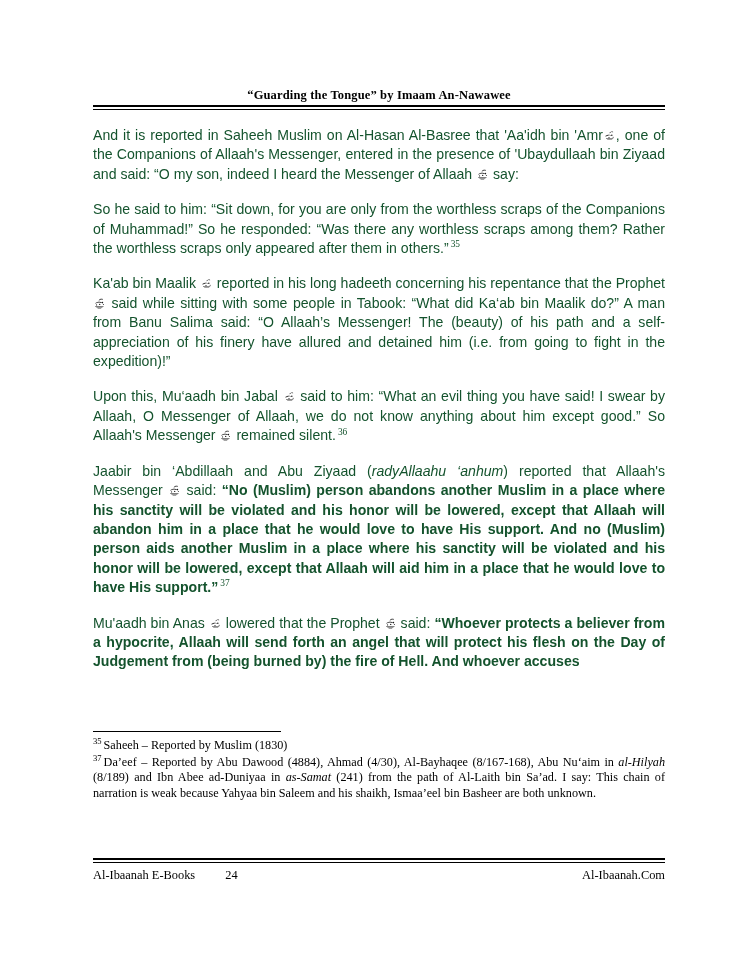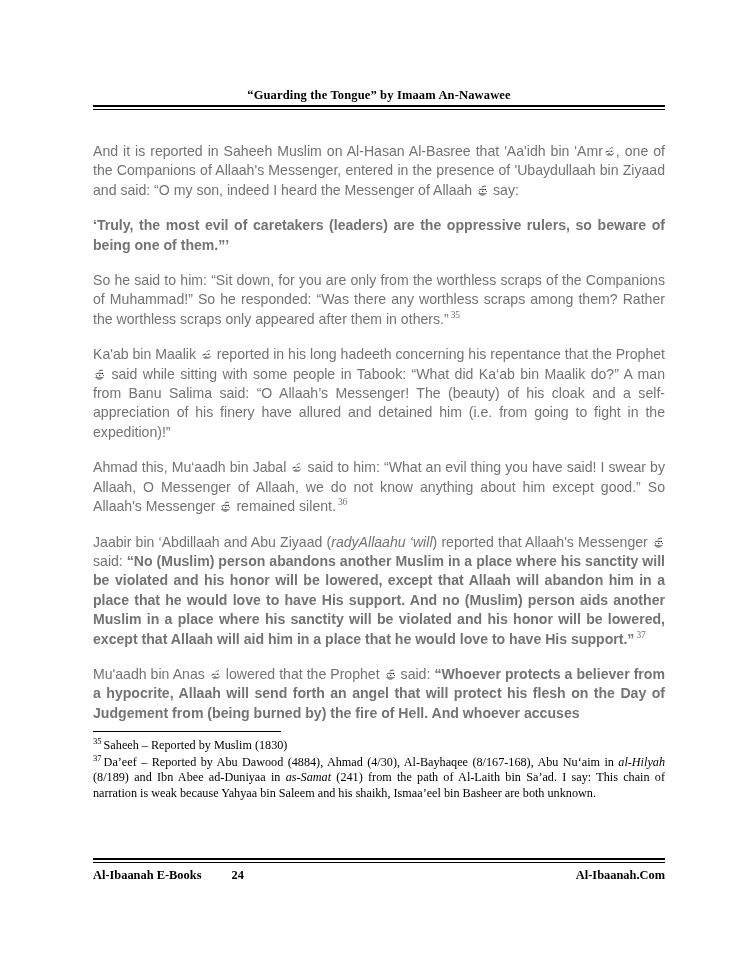--- a/index.html
+++ b/index.html
@@ -50,27 +50,27 @@
 
   
   .body-col {
     position: absolute;
     left: 93px;
     top: 126px;
     width: 572px;
   }
 
   p.para {
-    margin: 16px 0 16px 0;
+    margin: 0 0 16px 0;
     font-family: "Liberation Sans", sans-serif;
     font-size: 14.1px;
     line-height: 19.4px;
     text-align: justify;
     text-justify: inter-word;
-    color: #737373;
+    color: #14532d;
   }
   p.para:last-child { margin-bottom: 0; }
 
   p.para.bold {
     font-weight: bold;
   }
 
   b.inline-bold { font-weight: bold; }
   i.inline-ital { font-style: italic; }
 
@@ -131,21 +131,21 @@
     width: 572px;
   }
   .footer .rule-double {
     margin-top: 0;
     margin-bottom: 5px;
   }
   .footer-row {
     display: flex;
     align-items: baseline;
     font-family: "Liberation Serif", serif;
-    font-weight: bold;
+    font-weight: normal;
     font-size: 12.4px;
   }
   .footer-left  { flex: 0 0 auto; }
   .footer-mid   { flex: 1 1 auto; padding-left: 30px;}
   .footer-right { flex: 0 0 auto; }
 </style>
 </head>
 <body>
 
 <div class="page">
@@ -174,21 +174,20 @@
               <circle cx="8.4" cy="4.6" r=".8"></circle>
               <circle cx="5.7" cy="6.4" r=".65"></circle>
               <circle cx="2.6" cy="6.9" r=".55"></circle>
               <circle cx="9.4" cy="6.6" r=".5"></circle>
               <path d="M1.2 8.1h8.3v.55H1.2z"></path>
               <path d="M2.4 9.2h6.0v.45H2.4z"></path>
               <path d="M3.6 10.1h3.6v.4H3.6z"></path>
             </g>
           </svg></span> <span>say:</span></p>
 
-    <p class="para bold">‘Truly, the most evil of caretakers (leaders) are the oppressive rulers, so beware of being one of them.”’</p>
 
     <p class="para"><span>So he said to him: “Sit down, for you are only from the worthless scraps of the Companions of Muhammad!” So he responded: “Was there any worthless scraps among them? Rather the worthless scraps only appeared after them in others.”</span><sup class="fnref">35</sup></p>
 
     <p class="para"><span>Ka'ab bin Maalik</span> <span class="honorific"><svg width="11" height="11" viewBox="0 0 11 11">
             <g fill="#1a1a1a">
               <path d="M1.2 6.2c1.1-1.1 2.6-1.6 4-1.5.6 0 1.2.2 1.7.5l-.4.5c-.6-.3-1.3-.4-2-.3-1 .1-1.9.5-2.6 1.2z"></path>
               <path d="M5.4 3.1c.5-.9 1.4-1.5 2.4-1.6.5 0 1 .1 1.4.4l-.3.5c-.4-.2-.8-.3-1.2-.3-.7.1-1.3.5-1.7 1.1z"></path>
               <circle cx="7.8" cy="5.3" r=".75"></circle>
               <circle cx="5.0" cy="7.6" r=".6"></circle>
               <circle cx="9.1" cy="7.2" r=".5"></circle>
@@ -200,23 +199,23 @@
               <path d="M1.0 5.4c1.3-1.3 3.1-1.9 4.8-1.7.7.1 1.4.3 2 .7l-.4.6c-.6-.4-1.3-.6-2-.6-1.3-.1-2.6.3-3.6 1.2z"></path>
               <path d="M4.6 2.4c.6-1 1.7-1.6 2.9-1.6.5 0 1 .1 1.5.4l-.3.6c-.4-.2-.8-.3-1.3-.3-.9 0-1.7.4-2.2 1.1z"></path>
               <circle cx="8.4" cy="4.6" r=".8"></circle>
               <circle cx="5.7" cy="6.4" r=".65"></circle>
               <circle cx="2.6" cy="6.9" r=".55"></circle>
               <circle cx="9.4" cy="6.6" r=".5"></circle>
               <path d="M1.2 8.1h8.3v.55H1.2z"></path>
               <path d="M2.4 9.2h6.0v.45H2.4z"></path>
               <path d="M3.6 10.1h3.6v.4H3.6z"></path>
             </g>
-          </svg></span> <span>said while sitting with some people in Tabook: “What did Ka‘ab bin Maalik do?” A man from Banu Salima said: “O Allaah’s Messenger! The (beauty) of his cloak and a self-appreciation of his finery have allured and detained him (i.e. from going to fight in the expedition)!”</span></p>
-
-    <p class="para"><span>Ahmad this, Mu‘aadh bin Jabal</span> <span class="honorific"><svg width="11" height="11" viewBox="0 0 11 11">
+          </svg></span> <span>said while sitting with some people in Tabook: “What did Ka‘ab bin Maalik do?” A man from Banu Salima said: “O Allaah’s Messenger! The (beauty) of his path and a self-appreciation of his finery have allured and detained him (i.e. from going to fight in the expedition)!”</span></p>
+
+    <p class="para"><span>Upon this, Mu‘aadh bin Jabal</span> <span class="honorific"><svg width="11" height="11" viewBox="0 0 11 11">
             <g fill="#1a1a1a">
               <path d="M1.2 6.2c1.1-1.1 2.6-1.6 4-1.5.6 0 1.2.2 1.7.5l-.4.5c-.6-.3-1.3-.4-2-.3-1 .1-1.9.5-2.6 1.2z"></path>
               <path d="M5.4 3.1c.5-.9 1.4-1.5 2.4-1.6.5 0 1 .1 1.4.4l-.3.5c-.4-.2-.8-.3-1.2-.3-.7.1-1.3.5-1.7 1.1z"></path>
               <circle cx="7.8" cy="5.3" r=".75"></circle>
               <circle cx="5.0" cy="7.6" r=".6"></circle>
               <circle cx="9.1" cy="7.2" r=".5"></circle>
               <path d="M2.0 8.4h7.2v.5H2.0z"></path>
               <path d="M3.2 9.4h5.0v.4H3.2z"></path>
             </g>
           </svg></span> <span>said to him: “What an evil thing you have said! I swear by Allaah, O Messenger of Allaah, we do not know anything about him except good.” So Allaah's Messenger</span> <span class="honorific"><svg width="11" height="11" viewBox="0 0 11 11">
@@ -226,21 +225,21 @@
               <circle cx="8.4" cy="4.6" r=".8"></circle>
               <circle cx="5.7" cy="6.4" r=".65"></circle>
               <circle cx="2.6" cy="6.9" r=".55"></circle>
               <circle cx="9.4" cy="6.6" r=".5"></circle>
               <path d="M1.2 8.1h8.3v.55H1.2z"></path>
               <path d="M2.4 9.2h6.0v.45H2.4z"></path>
               <path d="M3.6 10.1h3.6v.4H3.6z"></path>
             </g>
           </svg></span> <span>remained silent.</span><sup class="fnref">36</sup></p>
 
-    <p class="para"><span>Jaabir bin ‘Abdillaah and Abu Ziyaad (</span><i class="inline-ital">radyAllaahu ‘will</i><span>) reported that Allaah's Messenger</span> <span class="honorific"><svg width="11" height="11" viewBox="0 0 11 11">
+    <p class="para"><span>Jaabir bin ‘Abdillaah and Abu Ziyaad (</span><i class="inline-ital">radyAllaahu ‘anhum</i><span>) reported that Allaah's Messenger</span> <span class="honorific"><svg width="11" height="11" viewBox="0 0 11 11">
             <g fill="#1a1a1a">
               <path d="M1.0 5.4c1.3-1.3 3.1-1.9 4.8-1.7.7.1 1.4.3 2 .7l-.4.6c-.6-.4-1.3-.6-2-.6-1.3-.1-2.6.3-3.6 1.2z"></path>
               <path d="M4.6 2.4c.6-1 1.7-1.6 2.9-1.6.5 0 1 .1 1.5.4l-.3.6c-.4-.2-.8-.3-1.3-.3-.9 0-1.7.4-2.2 1.1z"></path>
               <circle cx="8.4" cy="4.6" r=".8"></circle>
               <circle cx="5.7" cy="6.4" r=".65"></circle>
               <circle cx="2.6" cy="6.9" r=".55"></circle>
               <circle cx="9.4" cy="6.6" r=".5"></circle>
               <path d="M1.2 8.1h8.3v.55H1.2z"></path>
               <path d="M2.4 9.2h6.0v.45H2.4z"></path>
               <path d="M3.6 10.1h3.6v.4H3.6z"></path>

